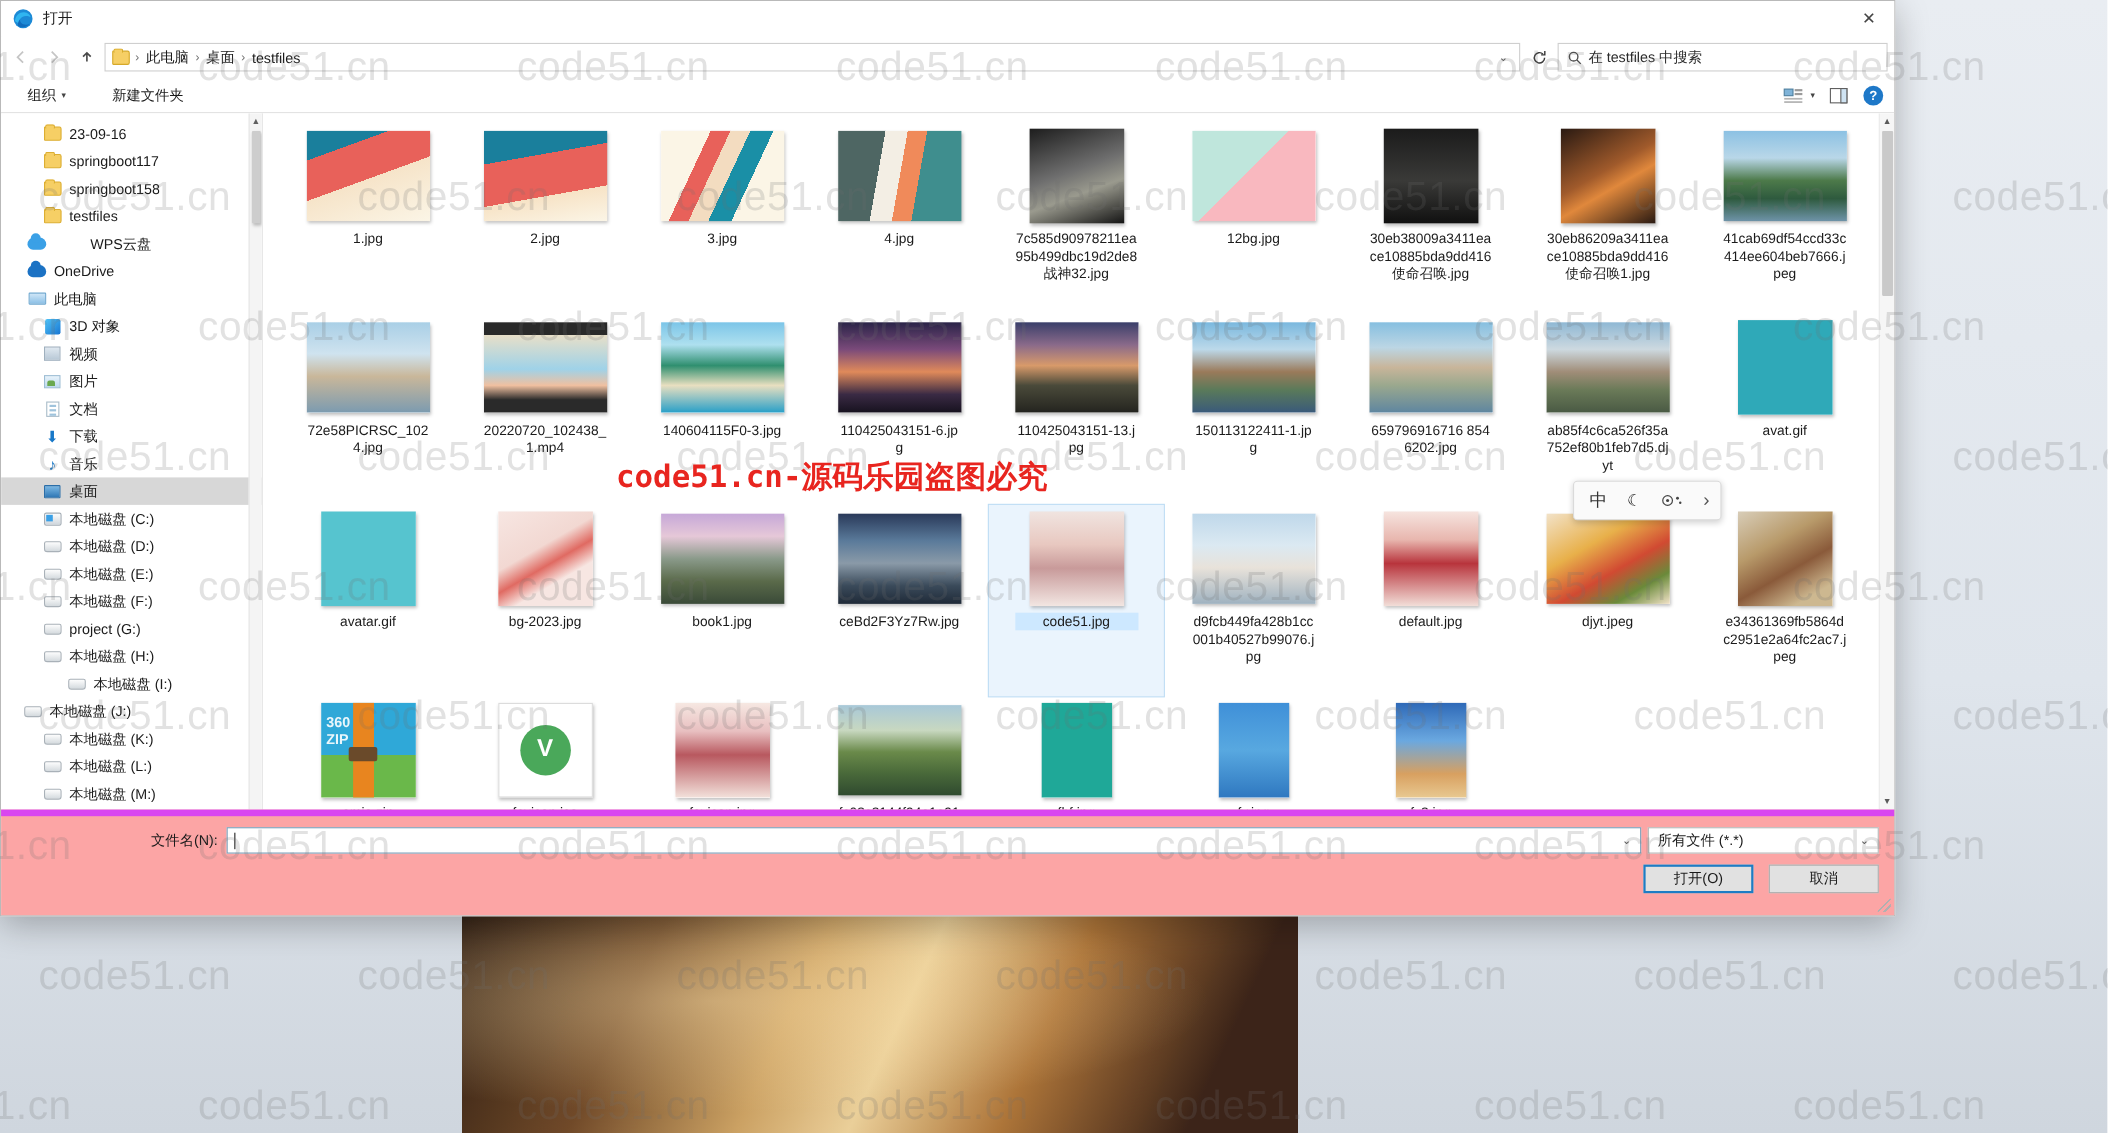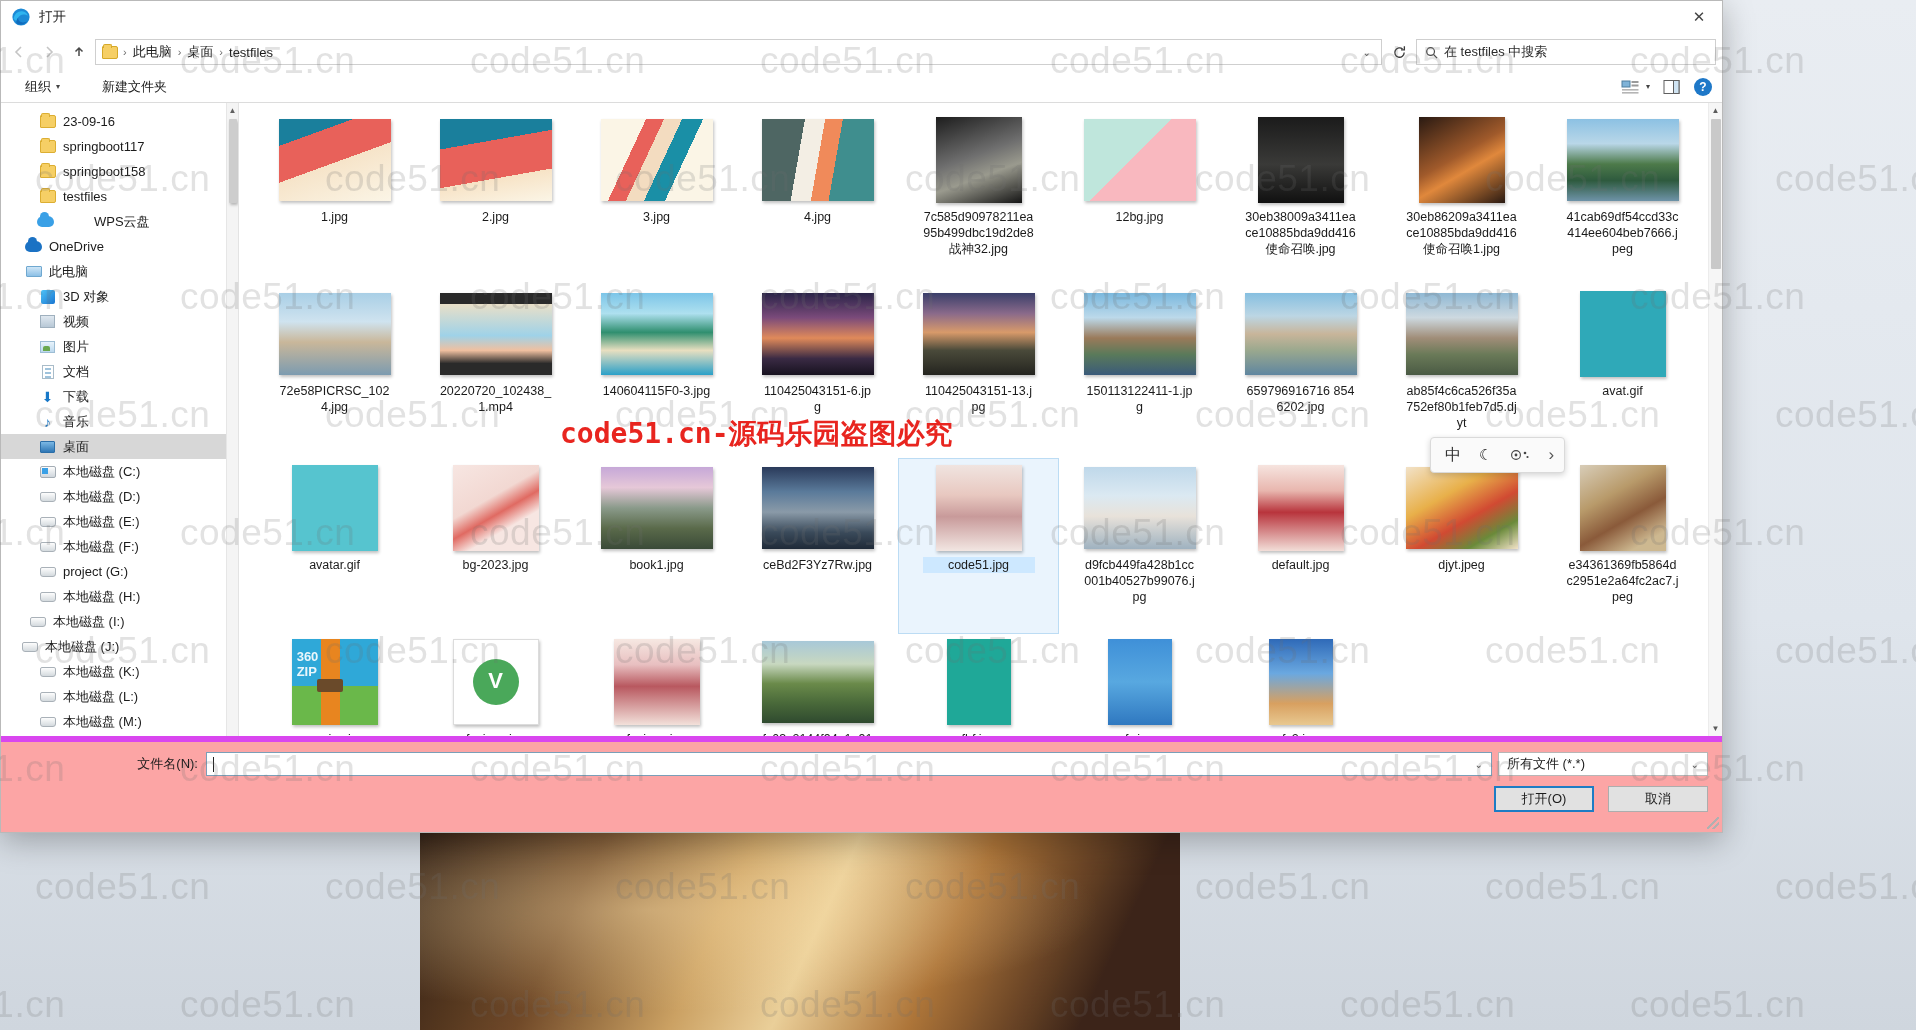--- a/index.html
+++ b/index.html
@@ -353,21 +353,21 @@
               <span class="ti-folder"></span>
             </span>
             <span class="lbl">springboot158</span>
           </div>
           <div class="tree-row" style="padding-left: 38px;">
             <span class="ti">
               <span class="ti-folder"></span>
             </span>
             <span class="lbl">testfiles</span>
           </div>
-          <div class="tree-row" style="padding-left: 36px; gap: 40px;">
+          <div class="tree-row" style="padding-left: 24px; gap: 40px;">
             <span class="ti">
               <span class="ti-cloud"></span>
             </span>
             <span class="lbl">WPS云盘</span>
           </div>
           <div class="tree-row" style="padding-left: 24px;">
             <span class="ti">
               <span class="ti-cloud blue2"></span>
             </span>
             <span class="lbl">OneDrive</span>
@@ -449,21 +449,21 @@
               <span class="ti-drive"></span>
             </span>
             <span class="lbl">project (G:)</span>
           </div>
           <div class="tree-row" style="padding-left: 38px;">
             <span class="ti">
               <span class="ti-drive"></span>
             </span>
             <span class="lbl">本地磁盘 (H:)</span>
           </div>
-          <div class="tree-row" style="padding-left: 28px;">
+          <div class="tree-row" style="padding-left: 60px;">
             <span class="ti">
               <span class="ti-drive"></span>
             </span>
             <span class="lbl">本地磁盘 (I:)</span>
           </div>
           <div class="tree-row" style="padding-left: 20px;">
             <span class="ti">
               <span class="ti-drive"></span>
             </span>
             <span class="lbl">本地磁盘 (J:)</span>

